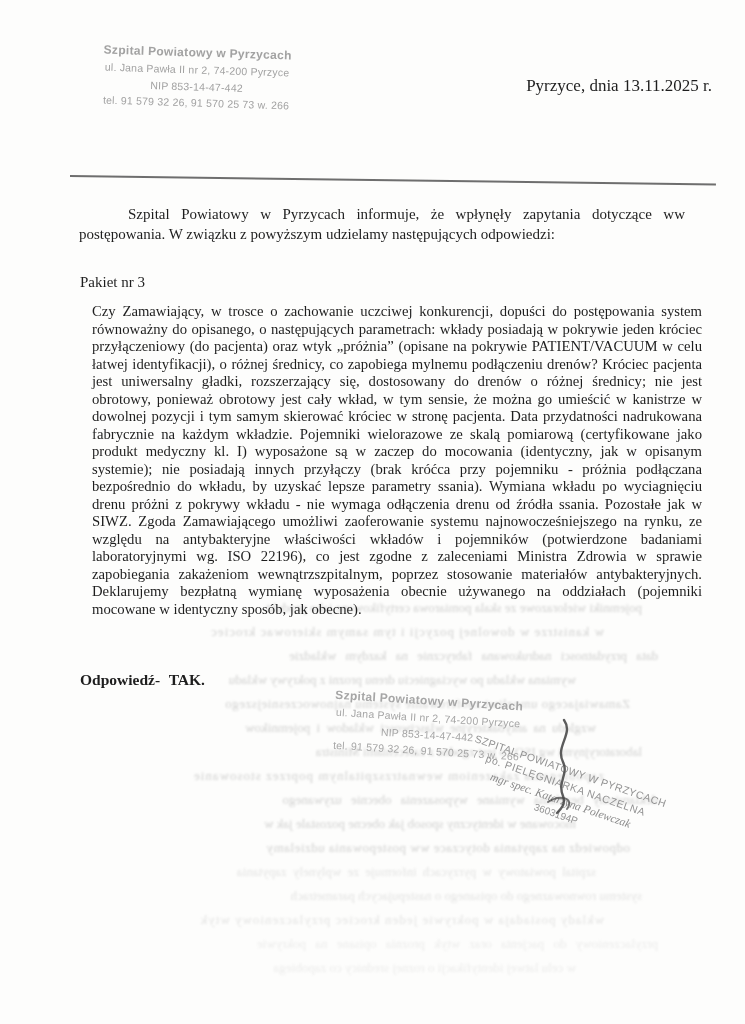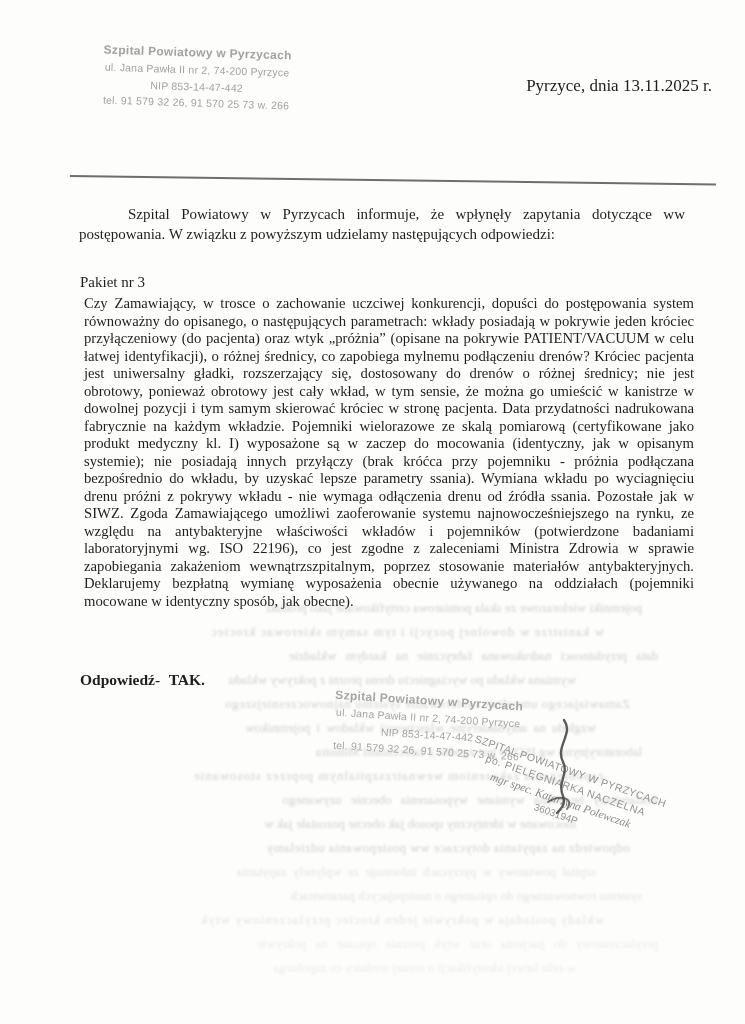--- a/index.html
+++ b/index.html
@@ -27,21 +27,21 @@
   .rule{
     position:absolute;left:70px;top:175px;width:646px;height:1.5px;
     background:#4a4a4a;opacity:.8;transform:rotate(.75deg);transform-origin:left center;z-index:2;
   }
   .intro{
     position:absolute;left:79px;top:204px;width:606px;margin:0;
     font-size:15px;line-height:20px;text-indent:49px;text-align:justify;z-index:2;
   }
   .pakiet{position:absolute;left:80px;top:258px;font-size:15px;z-index:2;margin-top:16px;}
   .question{
-    position:absolute;left:80px;top:291px;width:610px;margin:4px;
+    position:absolute;left:80px;top:291px;width:610px;margin:12px;
     font-size:14.7px;line-height:17.5px;text-align:justify;z-index:2;
   }
   .answer{
     position:absolute;left:80px;top:630px;font-size:15.5px;font-weight:bold;
     word-spacing:5px;z-index:2;background:rgba(253,253,252,.6);margin-top:41px;
   }
   
   .ghost{
     position:absolute;left:86px;top:596px;width:574px;z-index:0;
     transform:scaleX(-1);filter:blur(1.2px);

